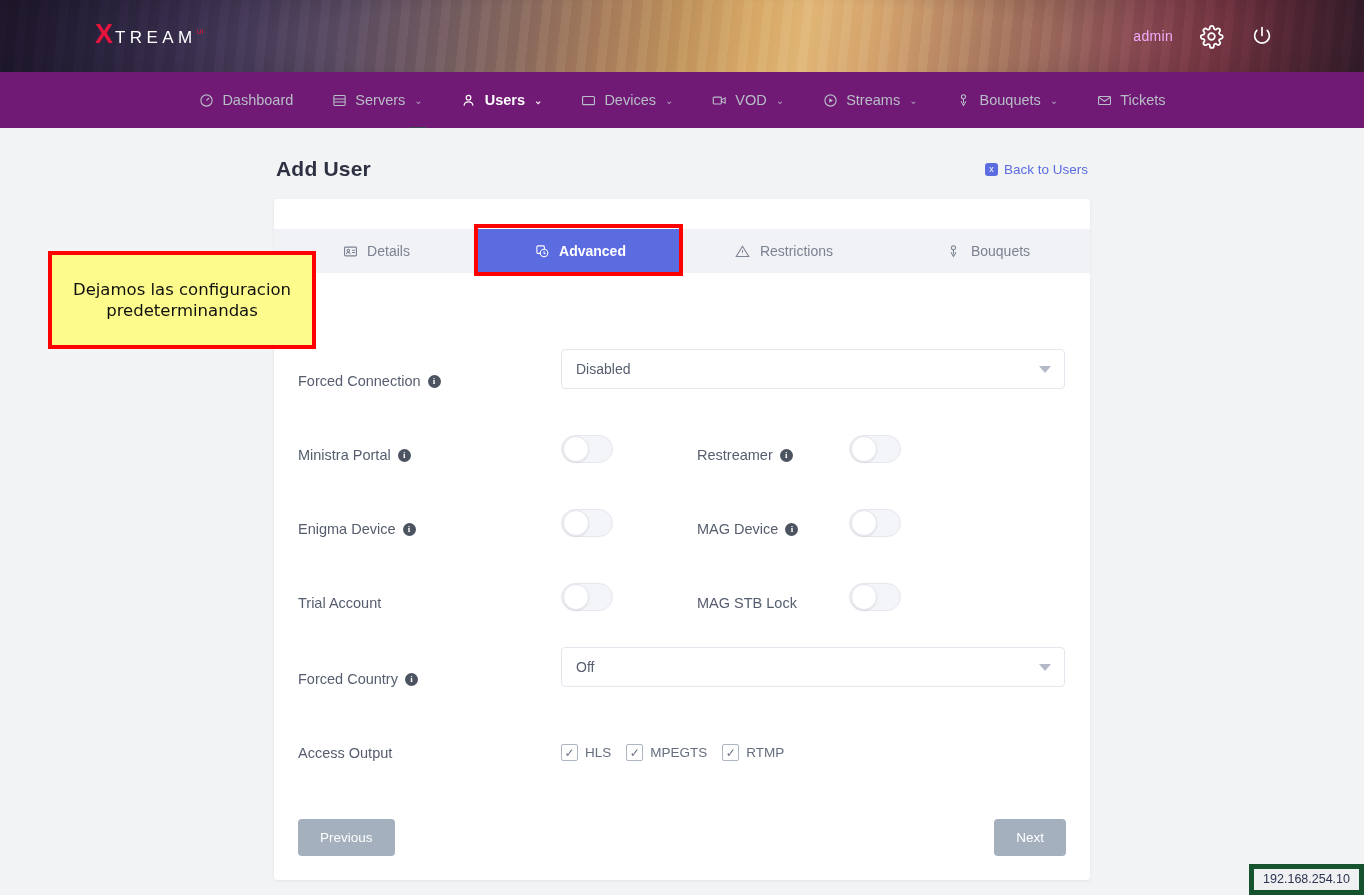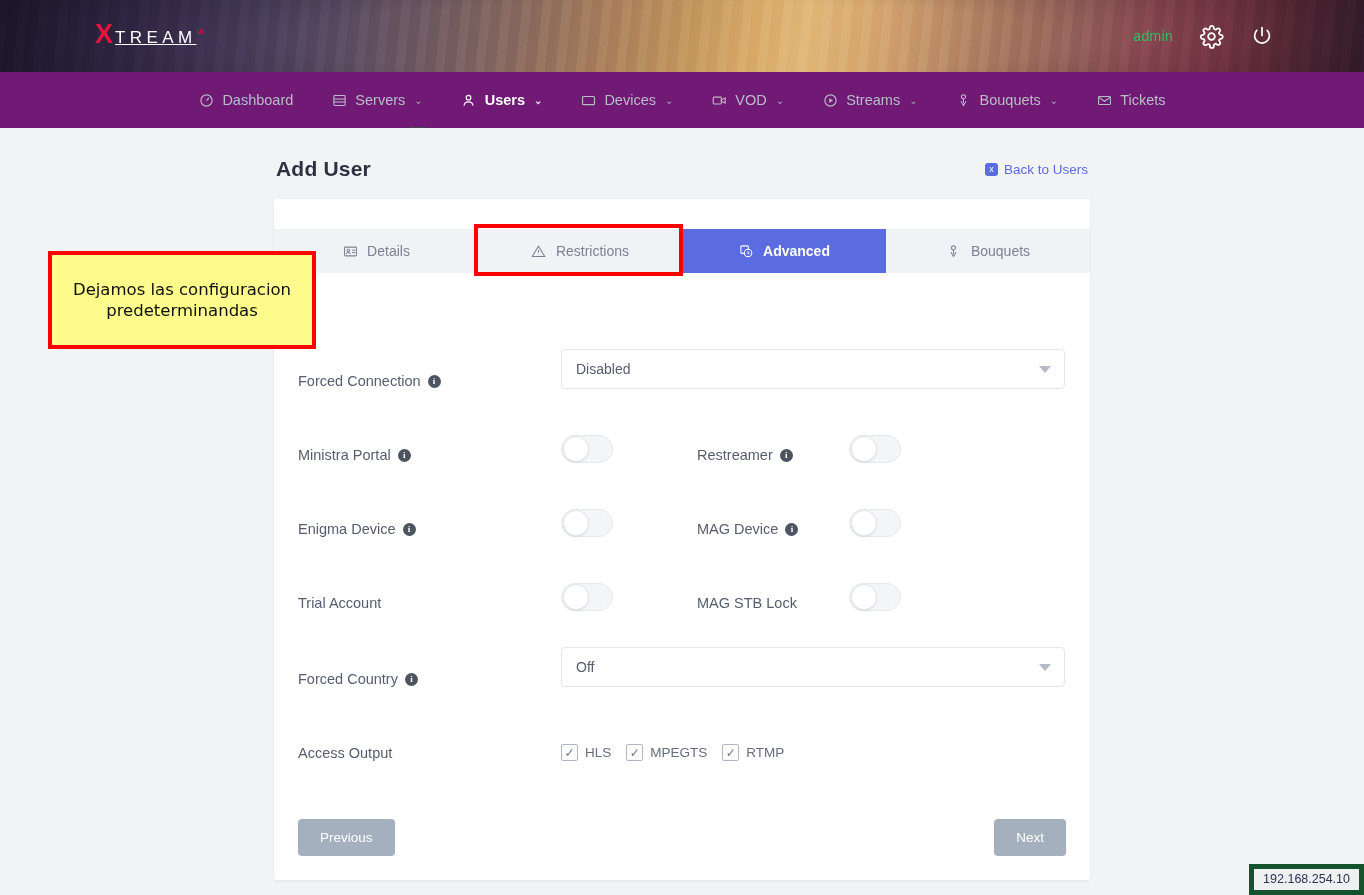--- a/index.html
+++ b/index.html
@@ -62,32 +62,32 @@
     display: flex; align-items: baseline;
     z-index: 4;
   }
   .logo-x {
     font-size: 27px; font-weight: bold; color: #e6143c;
     letter-spacing: 0px; line-height: 1;
     font-family: "Liberation Sans", sans-serif;
   }
   .logo-rest {
     font-size: 17px; color: #ffffff; letter-spacing: 4.4px;
-    line-height: 1; margin-left: 2px; font-weight: 400; text-decoration: underline;
+    line-height: 1; margin-left: 2px; font-weight: 400;
   }
   .logo-sup {
     font-size: 7px; color: #e6143c; margin-left: 0px;
     position: relative; top: -9px; letter-spacing: 0;
   }
   .banner-right {
     position: absolute; right: 90px; top: 0; height: 72px;
     display: flex; align-items: center; gap: 26px;
     z-index: 4;
   }
-  .admin-name { color: #22c55e; font-size: 14px; letter-spacing: .3px; }
+  .admin-name { color: #f0abfc; font-size: 14px; letter-spacing: .3px; }
   .icon-btn { color: #ffffff; display: flex; align-items: center; cursor: pointer; }
 
   
   .navbar {
     position: relative;
     height: 56px;
     background: #701a75;
     display: flex;
     align-items: center;
     justify-content: center;
@@ -384,39 +384,39 @@
             <svg width="15" height="15" viewBox="0 0 24 24" fill="none" stroke="currentColor" stroke-width="1.7">
               <rect x="2.5" y="5" width="19" height="14" rx="1.5"></rect>
               <circle cx="8.5" cy="10.5" r="2"></circle>
                 <path d="M5.2 16c.6-1.7 1.9-2.4 3.3-2.4s2.7.7 3.3 2.4"></path>
               <path d="M14.5 10h5M14.5 13.5h5"></path>
             </svg>
           </span>
           <span>Details</span>
         </div>
 
-        <div class="tab">
-          <span class="tico">
-            <svg width="15" height="15" viewBox="0 0 24 24" fill="none" stroke="currentColor" stroke-width="1.7">
-              <path d="M12 3.5L22 20H2z"></path>
-                <path d="M12 9.5v4.6M12 16.8v.2"></path>
-            </svg>
-          </span>
-          <span>Restrictions</span>
-        </div>
-
         <div class="tab active">
           <span class="tico">
             <svg width="15" height="15" viewBox="0 0 24 24" fill="none" stroke="currentColor" stroke-width="1.7">
               <rect x="3" y="3" width="12" height="12" rx="1.6"></rect>
               <circle cx="14.5" cy="14.5" r="6" fill="#5b6be0"></circle>
               <path d="M14.5 11.5v3.2l2.1 1.4" stroke="#ffffff"></path>
             </svg>
           </span>
           <span>Advanced</span>
+        </div>
+
+        <div class="tab">
+          <span class="tico">
+            <svg width="15" height="15" viewBox="0 0 24 24" fill="none" stroke="currentColor" stroke-width="1.7">
+              <path d="M12 3.5L22 20H2z"></path>
+                <path d="M12 9.5v4.6M12 16.8v.2"></path>
+            </svg>
+          </span>
+          <span>Restrictions</span>
         </div>
 
         <div class="tab">
           <span class="tico">
             <svg width="15" height="15" viewBox="0 0 24 24" fill="none" stroke="currentColor" stroke-width="1.7">
               <circle cx="12" cy="6" r="3.3"></circle>
                 <path d="M12 9.3v7"></path>
                 <path d="M8 13c1.5 3 2.6 5 4 7 1.4-2 2.5-4 4-7"></path>
             </svg>
           </span>

